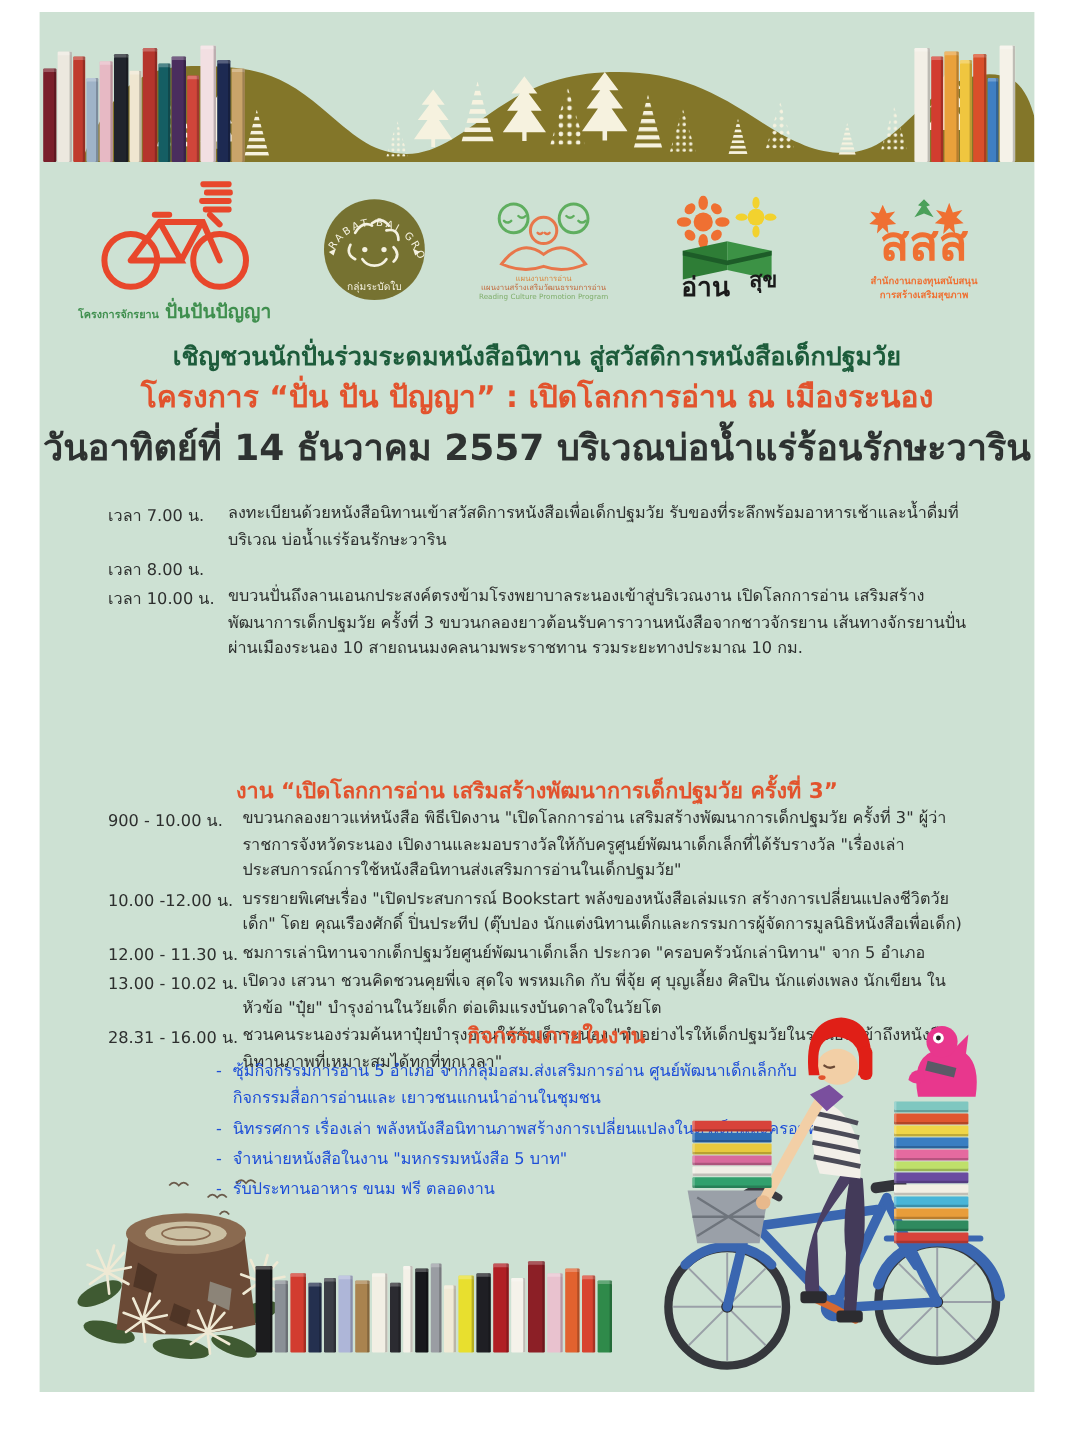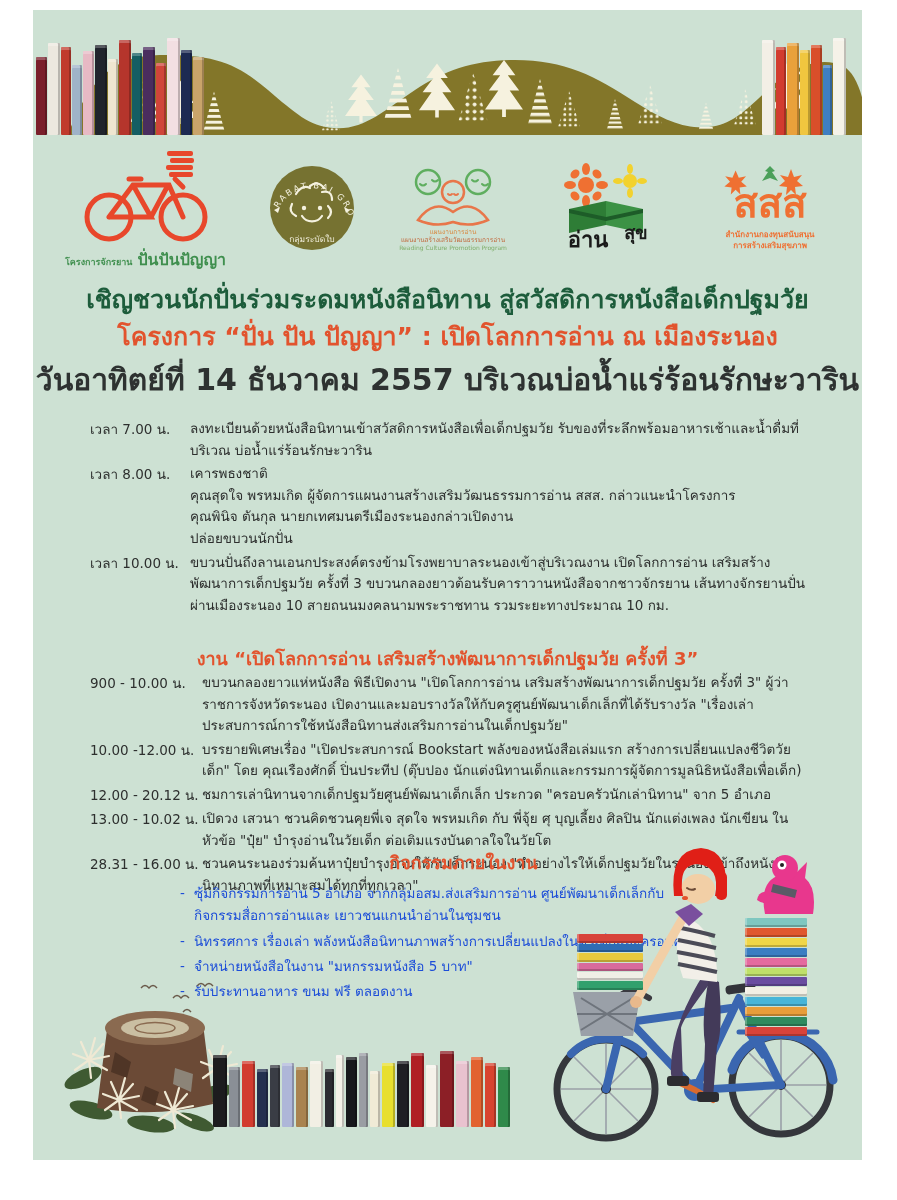--- a/index.html
+++ b/index.html
@@ -27,21 +27,21 @@
   .bike-cap .sm{font-size:9px;color:var(--logo-green,#3f8f4e);font-weight:600;}
   .bike-cap .big{font-size:16px;color:var(--logo-green,#3f8f4e);font-weight:800;text-align:center;}
   .rp-lines{line-height:1.25;margin-top:2px;}
   .rp-lines .l1{font-size:6.5px;color:#d9863c;}
   .rp-lines .l2{font-size:6.5px;color:#c1673a;}
   .rp-lines .l3{font-size:6px;color:#7fae6b;}
   .sss-lines{line-height:1.3;margin-top:1px;}
   .sss-lines div{font-size:8px;color:var(--sss-orange,#ef7032);font-weight:600;}
   
   .titles{position:absolute;left:0;top:272px;width:829px;text-align:center;}
-  .t1{font-size:25px;font-weight:800;color:var(--title-green,#1d5c3b);line-height:1.45;}
+  .t1{font-size:21px;font-weight:800;color:var(--title-green,#1d5c3b);line-height:1.45;}
   .t2{font-size:25px;font-weight:800;color:var(--accent-red,#e2532d);line-height:1.5;}
   .t3{font-size:30px;font-weight:800;color:var(--text-dark,#2e3231);line-height:1.6;}
   
   .sched{position:absolute;left:57px;width:725px;font-size:13.5px;color:#2d2f2e;}
   .sched1{top:408px;}
   .sched2{top:662px;}
   .srow{display:flex;align-items:flex-start;margin-bottom:2px;}
   .stime{flex:none;width:100px;white-space:nowrap;}
   .sched2 .stime{width:112px;}
   .sdesc{flex:1;white-space:pre-line;line-height:1.6;}
@@ -256,44 +256,40 @@
     <div class="t3">วันอาทิตย์ที่ 14 ธันวาคม 2557   บริเวณบ่อน้ำแร่ร้อนรักษะวาริน</div>
   </div>
 
   <div class="sched sched1">
     <div class="srow">
       <div class="stime">เวลา 7.00 น.</div>
       <div class="sdesc">ลงทะเบียนด้วยหนังสือนิทานเข้าสวัสดิการหนังสือเพื่อเด็กปฐมวัย รับของที่ระลึกพร้อมอาหารเช้าและน้ำดื่มที่บริเวณ บ่อน้ำแร่ร้อนรักษะวาริน</div>
     </div>
     <div class="srow">
       <div class="stime">เวลา 8.00 น.</div>
-      <div class="sdesc">เคารพธงชาติ
-คุณสุดใจ พรหมเกิด ผู้จัดการแผนงานสร้างเสริมวัฒนธรรมการอ่าน สสส. กล่าวแนะนำโครงการ
-คุณพินิจ ตันกุล นายกเทศมนตรีเมืองระนองกล่าวเปิดงาน
-ปล่อยขบวนนักปั่น</div>
     </div>
     <div class="srow">
       <div class="stime">เวลา 10.00 น.</div>
       <div class="sdesc">ขบวนปั่นถึงลานเอนกประสงค์ตรงข้ามโรงพยาบาลระนองเข้าสู่บริเวณงาน เปิดโลกการอ่าน เสริมสร้างพัฒนาการเด็กปฐมวัย ครั้งที่ 3   ขบวนกลองยาวต้อนรับคาราวานหนังสือจากชาวจักรยาน เส้นทางจักรยานปั่นผ่านเมืองระนอง 10 สายถนนมงคลนามพระราชทาน รวมระยะทางประมาณ 10 กม.</div>
     </div>
   </div>
 
   <div class="hdr hdr1">งาน “เปิดโลกการอ่าน   เสริมสร้างพัฒนาการเด็กปฐมวัย ครั้งที่ 3”</div>
 
   <div class="sched sched2">
     <div class="srow">
       <div class="stime">900 - 10.00 น.</div>
       <div class="sdesc">ขบวนกลองยาวแห่หนังสือ พิธีเปิดงาน "เปิดโลกการอ่าน เสริมสร้างพัฒนาการเด็กปฐมวัย  ครั้งที่ 3"  ผู้ว่าราชการจังหวัดระนอง เปิดงานและมอบรางวัลให้กับครูศูนย์พัฒนาเด็กเล็กที่ได้รับรางวัล   "เรื่องเล่าประสบการณ์การใช้หนังสือนิทานส่งเสริมการอ่านในเด็กปฐมวัย"</div>
     </div>
     <div class="srow">
       <div class="stime">10.00 -12.00  น.</div>
       <div class="sdesc">บรรยายพิเศษเรื่อง "เปิดประสบการณ์ Bookstart พลังของหนังสือเล่มแรก สร้างการเปลี่ยนแปลงชีวิตวัยเด็ก"  โดย คุณเรืองศักดิ์  ปิ่นประทีป (ตุ๊บปอง นักแต่งนิทานเด็กและกรรมการผู้จัดการมูลนิธิหนังสือเพื่อเด็ก)</div>
     </div>
     <div class="srow">
-      <div class="stime">12.00 - 20.12 น.</div>
+      <div class="stime">12.00 - 11.30 น.</div>
       <div class="sdesc">ชมการเล่านิทานจากเด็กปฐมวัยศูนย์พัฒนาเด็กเล็ก ประกวด "ครอบครัวนักเล่านิทาน" จาก  5 อำเภอ</div>
     </div>
     <div class="srow">
       <div class="stime">13.00 - 10.02 น.</div>
       <div class="sdesc">เปิดวง เสวนา ชวนคิดชวนคุยพี่เจ สุดใจ พรหมเกิด กับ พี่จุ้ย ศุ บุญเลี้ยง ศิลปิน นักแต่งเพลง นักเขียน ในหัวข้อ "ปุ๋ย" บำรุงอ่านในวัยเด็ก ต่อเติมแรงบันดาลใจในวัยโต</div>
     </div>
     <div class="srow">
       <div class="stime">28.31 - 16.00 น.</div>
       <div class="sdesc">ชวนคนระนองร่วมค้นหาปุ๋ยบำรุงอ่านให้กับเด็กระนอง   "ทำอย่างไรให้เด็กปฐมวัยในระนอง เข้าถึงหนังสือนิทานภาพที่เหมาะสมได้ทุกที่ทุกเวลา"</div>
     </div>

